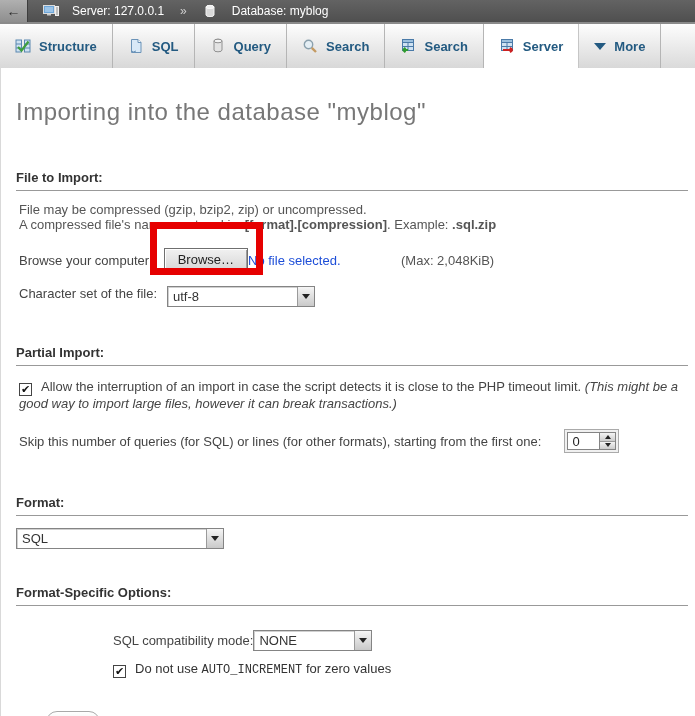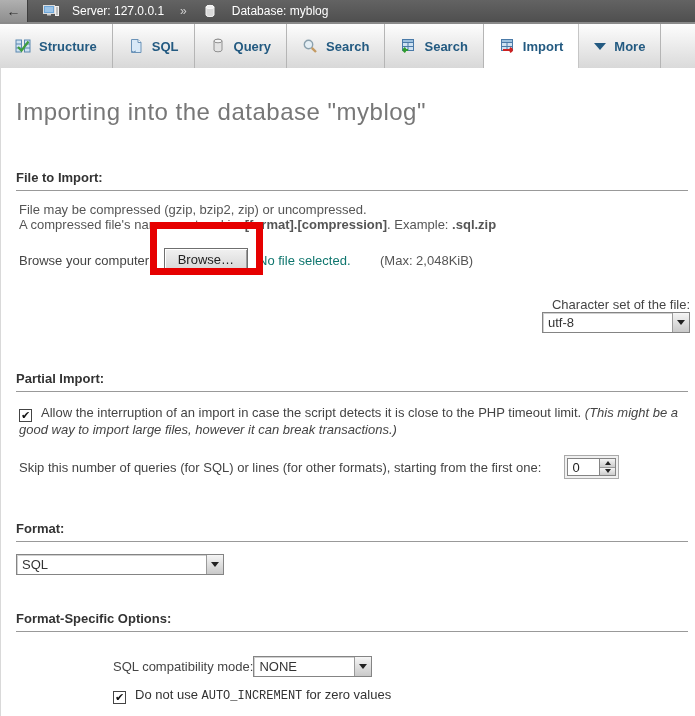--- a/index.html
+++ b/index.html
@@ -104,24 +104,24 @@
     margin-left: 11px;
     padding: 3px 13px 4px 13px;
     font-size: 13px;
     color: #222;
     background: linear-gradient(#f1f1f1, #d6d6d6);
     border: 1px solid #6f6f6f;
     box-shadow: inset 1px 1px 0 #ffffff, inset -1px -1px 0 #9c9c9c;
     cursor: pointer;
     font-family: "Liberation Sans", sans-serif;
   }
-  .no-file { margin-left: 10px; color: #0f766e; }
-  .max-size { position: absolute; left: 364px; color: #555; }
-
-  .charset-row { margin-top: 24px; display: flex; align-items: flex-end; padding-left: 3px; flex-direction: column; }
+  .no-file { color: #1d4ed8; }
+  .max-size { position: absolute; left: 385px; color: #555; }
+
+  .charset-row { margin-top: 13px; display: flex; align-items: flex-start; padding-left: 3px; }
 
   
   .wselect {
     display: inline-flex;
     align-items: stretch;
     border: 1px solid #848484;
     background: #fff;
     height: 21px;
     box-shadow: inset 1px 1px 0 #d0d0d0;
     cursor: pointer;
@@ -299,21 +299,21 @@
   <div class="tab active">
     <span class="ticon">
       <svg width="16" height="16" viewBox="0 0 16 16">
         <rect x="2.5" y="1.5" width="11" height="11" fill="#cfe2f2" stroke="#4a7aa8"></rect>
         <rect x="2.5" y="1.5" width="11" height="3" fill="#9cc0de" stroke="#4a7aa8"></rect>
         <line x1="8" y1="4.5" x2="8" y2="12.5" stroke="#4a7aa8"></line>
         <line x1="2.5" y1="8.5" x2="13.5" y2="8.5" stroke="#4a7aa8"></line>
         <path d="M4 12 L13.5 12 M13.5 12 l-2.5 -2.2 M13.5 12 l-2.5 2.2" stroke="#cc2222" stroke-width="2" fill="none"></path>
       </svg>
     </span>
-    <span>Import</span>
+    <span>Server</span>
   </div>
 
   <div class="tab">
     <span class="chev-down"></span>
     <span>More</span>
   </div>
 
   <div class="tab-filler"></div>
 </div>
 

